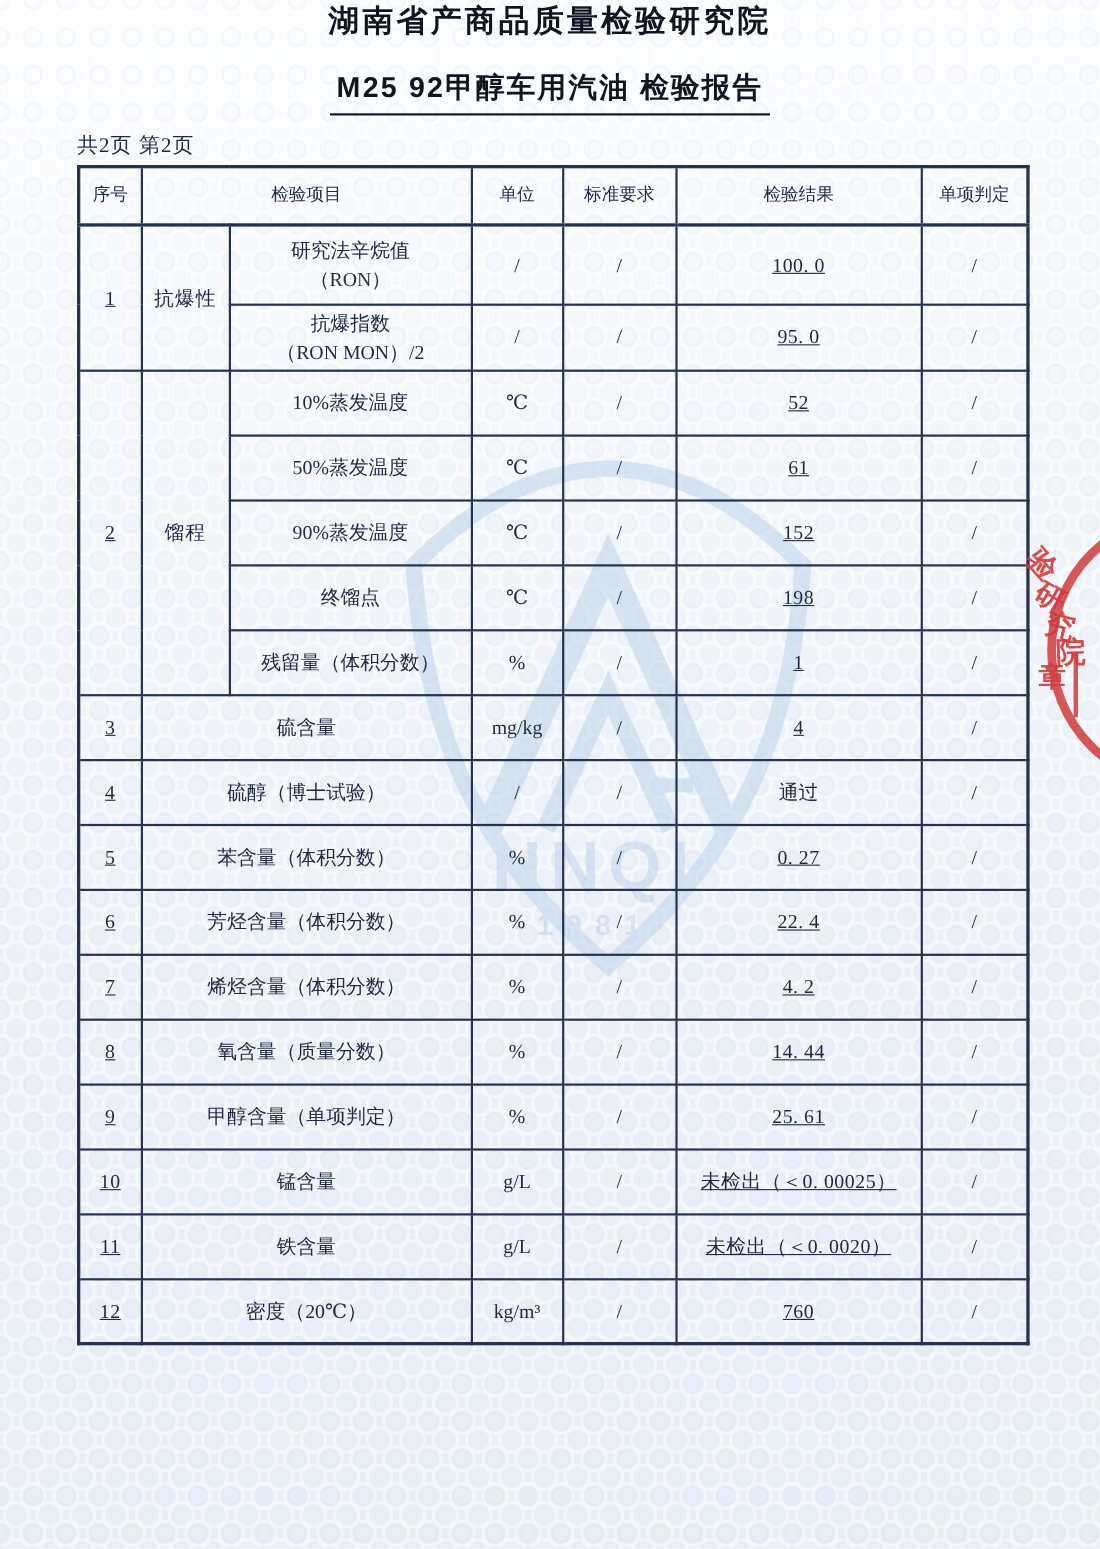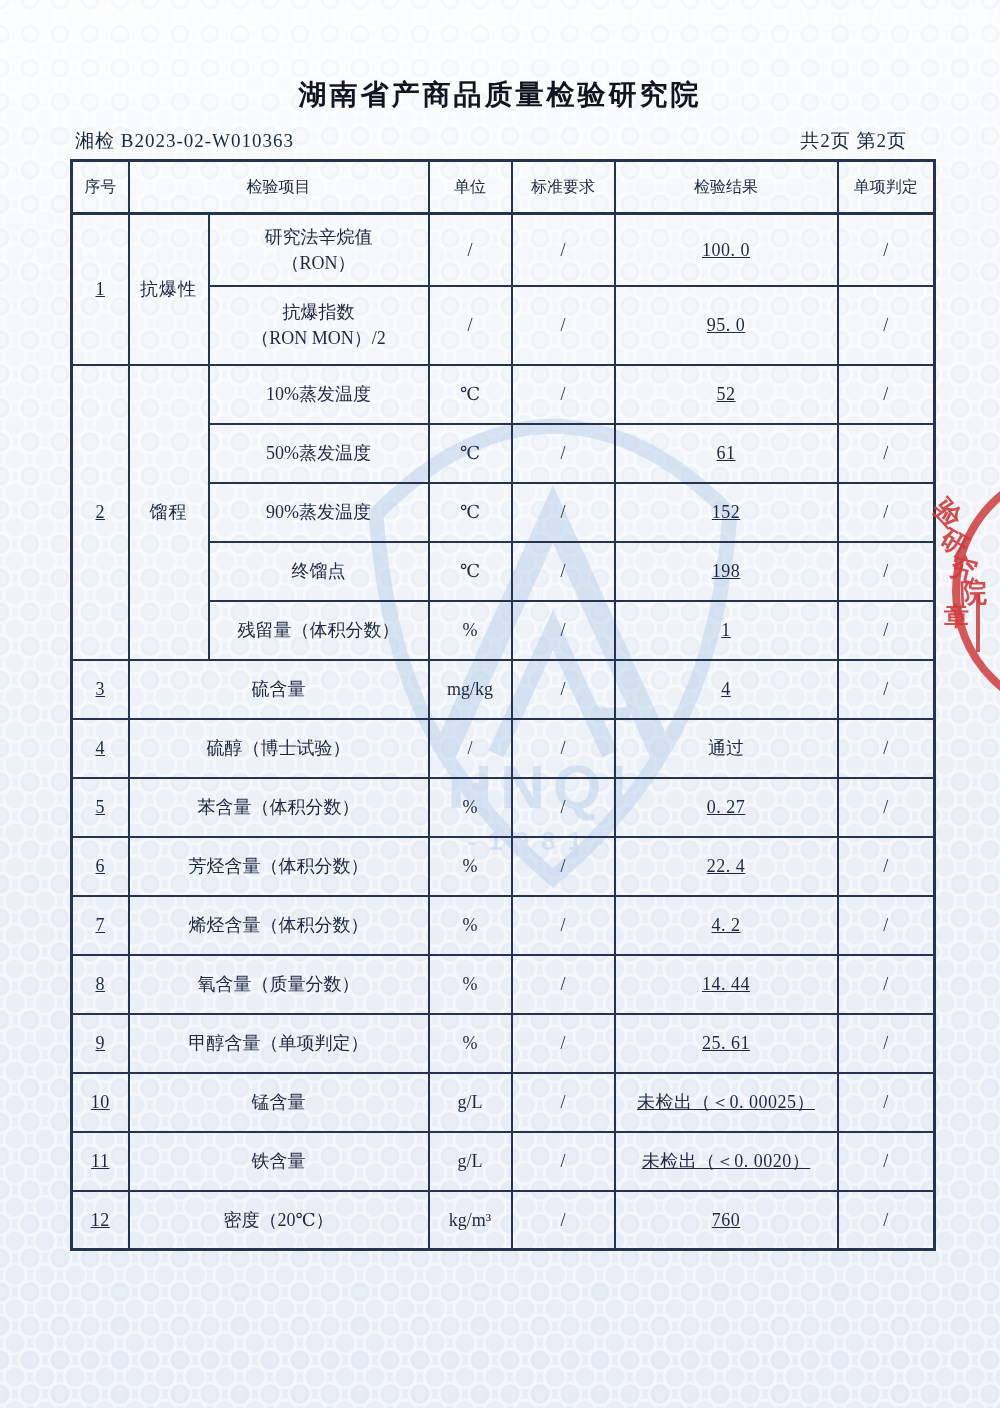--- a/index.html
+++ b/index.html
@@ -21,21 +21,21 @@
       radial-gradient(circle at 50% 50%, rgba(255,255,255,0) 9px, rgba(255,255,255,.85) 10px 12px, rgba(255,255,255,0) 13px),
       radial-gradient(circle at 50% 50%, rgba(205,216,233,0) 6px, rgba(205,216,233,.25) 7px 9px, rgba(205,216,233,0) 10px);
     background-size:30px 34px,30px 34px,30px 34px;
     background-position:0 0,15px 17px,15px 17px;
     opacity:.55;
   }
   .content{position:relative;z-index:2;}
 
   
   .org-title{
-    margin:0;padding-top:76px;text-align:center;
+    margin:0;text-align:center;
     font-family:"Liberation Sans","DejaVu Sans",sans-serif;
     font-size:28px;font-weight:700;letter-spacing:3px;color:#10151f;
   }
   .report-title-wrap{text-align:center;margin-top:24px;}
   .report-title{
     display:inline-block;
     font-family:"Liberation Sans","DejaVu Sans",sans-serif;
     font-size:26px;font-weight:700;letter-spacing:2px;color:#10151f;
     border-bottom:2px solid #141925;padding:0 6px 6px 6px;
   }
@@ -57,21 +57,21 @@
   table.report td,table.report th{
     border:2px solid #26334f;
     text-align:center;vertical-align:middle;
     font-weight:400;padding:0 2px;
     font-size:18px;color:#1e2840;line-height:1.35;
     overflow:hidden;
   }
   table.report th{font-size:16px;border-bottom-width:3px;}
   tr.h-hdr{height:53px;}
   tr.h-r1a{height:72px;}
-  tr.h-r1b{height:79px;}
+  tr.h-r1b{height:60px;}
   tr.h-std{height:59px;}
   .cell-group{font-size:19px;letter-spacing:1px;}
   .two-line div{line-height:26px;}
   .num{letter-spacing:.5px;text-decoration:underline;}
   .end-note{margin:8px 0 0 135px;font-size:20px;color:#1c2740;letter-spacing:2px;}
 
   
   .wm{position:absolute;z-index:1;pointer-events:none;}
   .wm-shield{left:358px;top:418px;width:390px;height:470px;opacity:.5;}
   .wm-bigtext{
@@ -106,23 +106,25 @@
       <path d="M228,296 L272,296" stroke-width="13"></path>
     </g>
     <text x="183" y="390" text-anchor="middle" fill="#b9d0ea" font-family="Liberation Sans, DejaVu Sans, sans-serif" font-weight="bold" font-size="62" letter-spacing="8">HNQI</text>
     <text x="183" y="432" text-anchor="middle" fill="#b9d0ea" font-family="Liberation Sans, DejaVu Sans, sans-serif" font-weight="bold" font-size="26" letter-spacing="12">-1981-</text>
   </svg>
 
 
   <div class="content">
     <h1 class="org-title">湖南省产商品质量检验研究院</h1>
 
+    <div class="report-title-wrap">
+      <span class="report-title">M25 92甲醇车用汽油 检验报告</span>
+    </div>
 
     <div class="meta-row">
-      <span class="report-no">湘检 B2023-02-W010363</span>
       <span class="pagination">共2页 第2页</span>
     </div>
 
     <table class="report">
       <colgroup>
         <col style="width:57px">
           <col style="width:80px">
           <col style="width:220px">
         <col style="width:83px">
           <col style="width:103px">

